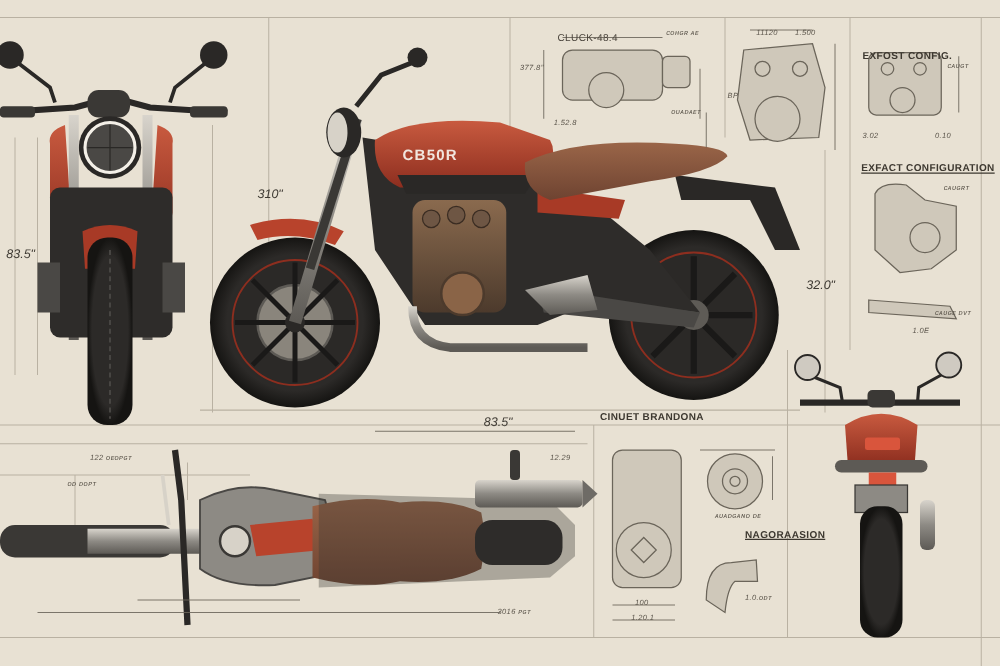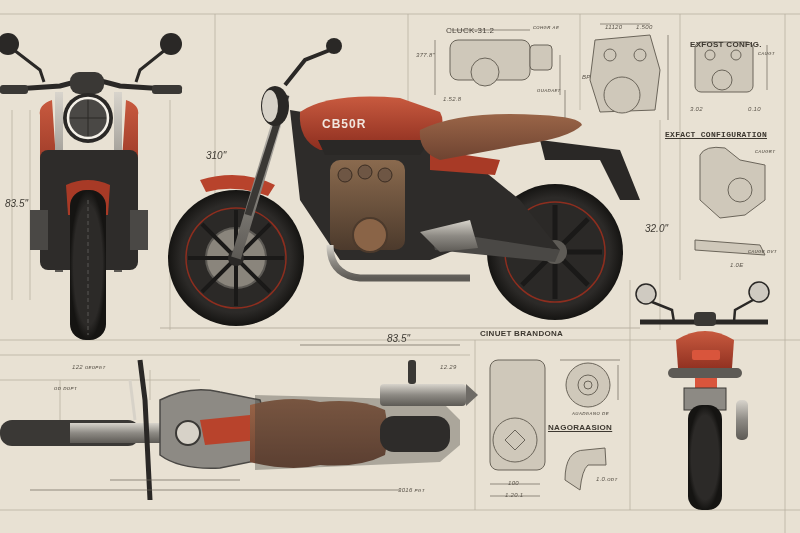--- a/index.html
+++ b/index.html
@@ -242,46 +242,46 @@
     <line x1="618" y1="365" x2="618" y2="400"></line>
   </g>
 </svg>
 
 <span class="brand" style="left:322px; top:117px;">CB50R</span>
 <span class="dim" style="left:206px; top:150px;">310"</span>
 <span class="dim" style="left:5px; top:198px;">83.5"</span>
 <span class="dim" style="left:645px; top:223px;">32.0"</span>
 <span class="dim" style="left:387px; top:333px;">83.5"</span>
 
-<span class="lbl" style="left:446px; top:26px;">CLUCK-31.2</span>
+<span class="lbl" style="left:446px; top:26px;">CLUCK-48.4</span>
 <span class="lbl small" style="left:416px; top:52px;">377.8"</span>
 <span class="lbl small" style="left:443px; top:96px;">1.52.8</span>
 <span class="lbl small" style="left:537px; top:87px;">ᴏᴜᴀᴅᴀᴇᴛ</span>
 <span class="lbl small" style="left:533px; top:24px;">ᴄᴏʜɢʀ ᴀᴇ</span>
 
 <span class="lbl small" style="left:605px; top:24px;">11120</span>
 <span class="lbl small" style="left:636px; top:24px;">1.500</span>
 <span class="lbl small" style="left:582px; top:74px;">BP</span>
 
 <span class="lbl head" style="left:690px; top:28px;margin-top:12px;">EXFOST CONFIG.</span>
 <span class="lbl small" style="left:758px; top:50px;">ᴄᴀᴜɢᴛ</span>
 <span class="lbl small" style="left:690px; top:106px;">3.02</span>
 <span class="lbl small" style="left:748px; top:106px;">0.10</span>
 
-<span class="lbl head u" style="left:665px; top:130px;font-family:Liberation Mono, monospace;">EXFACT CONFIGURATION</span>
+<span class="lbl head u" style="left:689px; top:130px;">EXFACT CONFIGURATION</span>
 <span class="lbl small" style="left:755px; top:148px;">ᴄᴀᴜɢʀᴛ</span>
 <span class="lbl small" style="left:748px; top:248px;">ᴄᴀᴜɢᴇ ᴅᴠᴛ</span>
 <span class="lbl small" style="left:730px; top:262px;">1.0E</span>
 
 <span class="lbl head" style="left:480px; top:329px;">CINUET BRANDONA</span>
 <span class="lbl small" style="left:508px; top:480px;">100</span>
 <span class="lbl small" style="left:505px; top:492px;">1.20.1</span>
 
 <span class="lbl small" style="left:572px; top:410px;">ᴀᴜᴀᴅɢᴀɴᴏ ᴅᴇ</span>
-<span class="lbl head u" style="left:548px; top:423px;">NAGORAASION</span>
+<span class="lbl head u" style="left:596px; top:423px;">NAGORAASION</span>
 <span class="lbl small" style="left:596px; top:476px;">1.0.ᴏᴅᴛ</span>
 
 <span class="lbl small" style="left:72px; top:364px;">122 ᴏᴇᴏᴘɢᴛ</span>
 <span class="lbl small" style="left:54px; top:385px;">ᴏᴅ ᴅᴏᴘᴛ</span>
 <span class="lbl small" style="left:440px; top:364px;">12.29</span>
 <span class="lbl small" style="left:398px; top:487px;">3016 ᴩɢᴛ</span>
 
 </div>
 
 </body></html>

